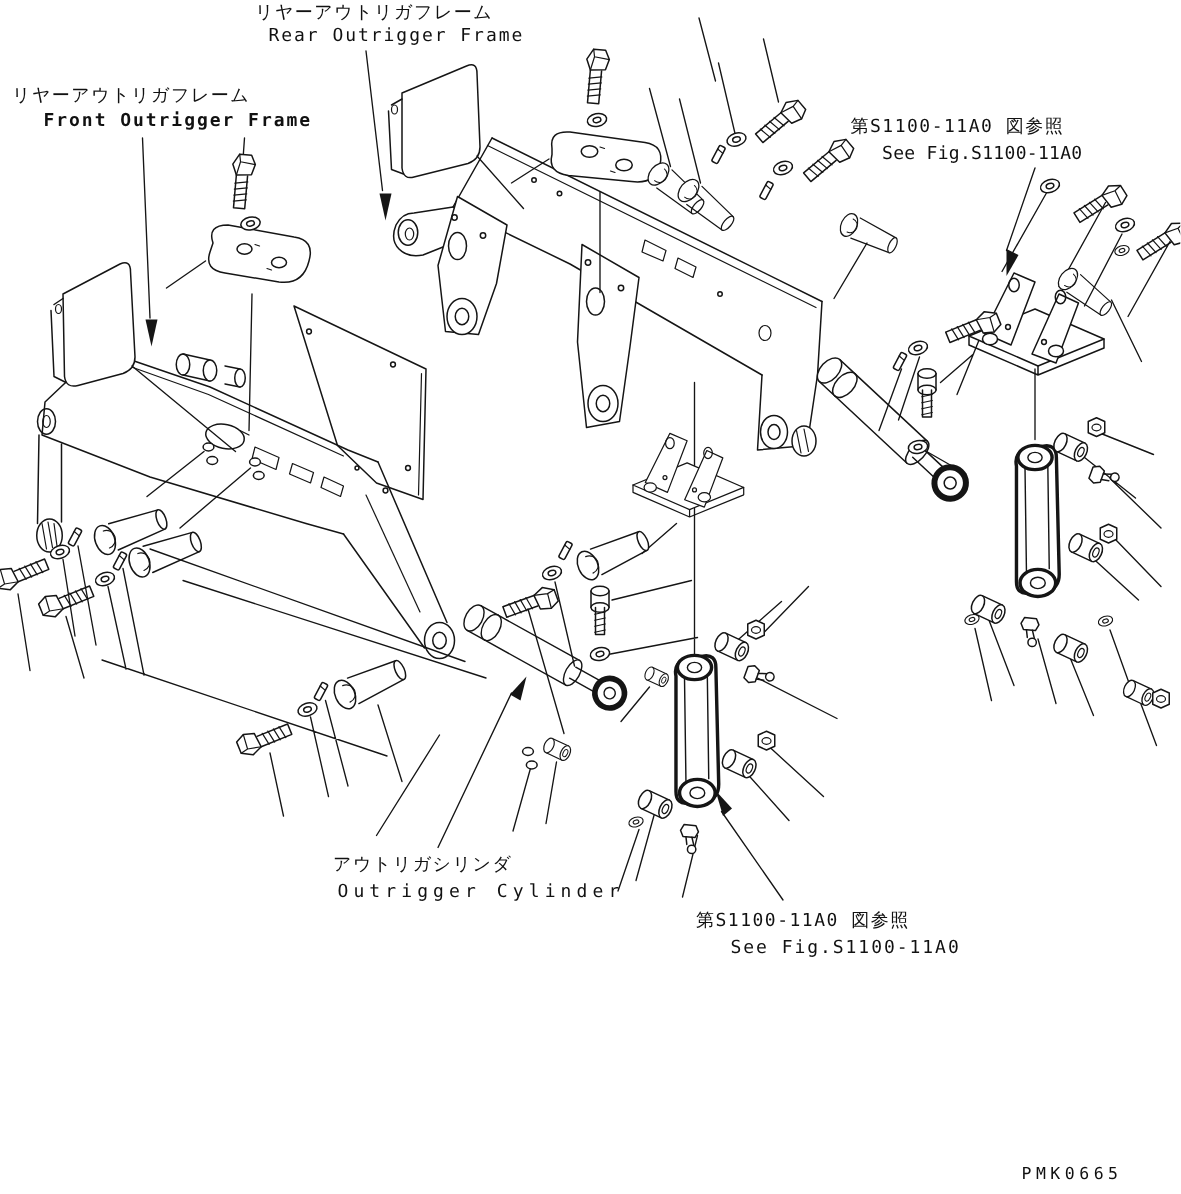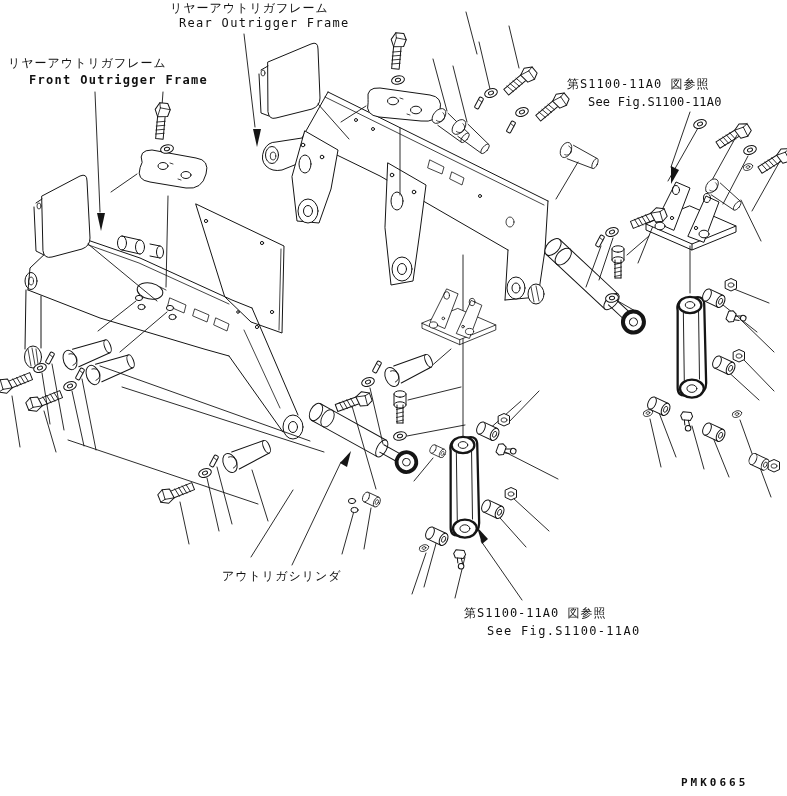--- a/index.html
+++ b/index.html
@@ -4,21 +4,21 @@
 <style>
   html,body{margin:0;padding:0;background:#fff;}
   #stage{position:relative;width:787px;height:796px;background:#fff;overflow:hidden;
          font-family:"DejaVu Sans Mono","DejaVu Sans",monospace;color:#111;}
   #art{position:absolute;left:0;top:0;}
   .lbl{position:absolute;white-space:nowrap;line-height:1.15;}
   .jp{font-size:12px;letter-spacing:1px;}
   .en{font-size:12px;letter-spacing:1.3px;padding-left:27px;}
   .sp0{letter-spacing:0.2px;}
   .sp3{letter-spacing:3.4px;}
-  .code{font-size:11px;letter-spacing:3px;font-weight:bold;}
+  .code{font-size:11px;letter-spacing:3px;}
   svg{stroke:#151515;fill:none;stroke-width:1;stroke-linecap:round;stroke-linejoin:round;}
   svg .thin{stroke-width:0.8;}
   svg .ldr{stroke-width:0.9;}
   svg .wht{fill:#fff;}
   svg .arrow{fill:#151515;stroke:none;}
 </style>
 </head>
 <body>
 
 <div id="stage">
@@ -311,18 +311,19 @@
   <div class="lbl jp" style="left:170px;top:2px;">リヤーアウトリガフレーム</div>
   <div class="lbl en" style="left:152px;top:17px;">Rear Outrigger Frame</div>
 
   <div class="lbl jp" style="left:8px;top:57px;">リヤーアウトリガフレーム</div>
   <div class="lbl en" style="left:2px;top:74px;font-weight:bold;">Front Outrigger Frame</div>
 
   <div class="lbl jp" style="left:567px;top:78px;">第S1100-11A0 図参照</div>
   <div class="lbl en sp0" style="left:561px;top:96px;">See Fig.S1100-11A0</div>
 
   <div class="lbl jp" style="left:222px;top:570px;">アウトリガシリンダ</div>
+  <div class="lbl en sp3" style="left:198px;top:588px;">Outrigger Cylinder</div>
 
   <div class="lbl jp" style="left:464px;top:607px;">第S1100-11A0 図参照</div>
   <div class="lbl en" style="left:460px;top:625px;">See Fig.S1100-11A0</div>
 
   <div class="lbl code" style="left:681px;top:777px;">PMK0665</div>
 </div>
 
 </body></html>

